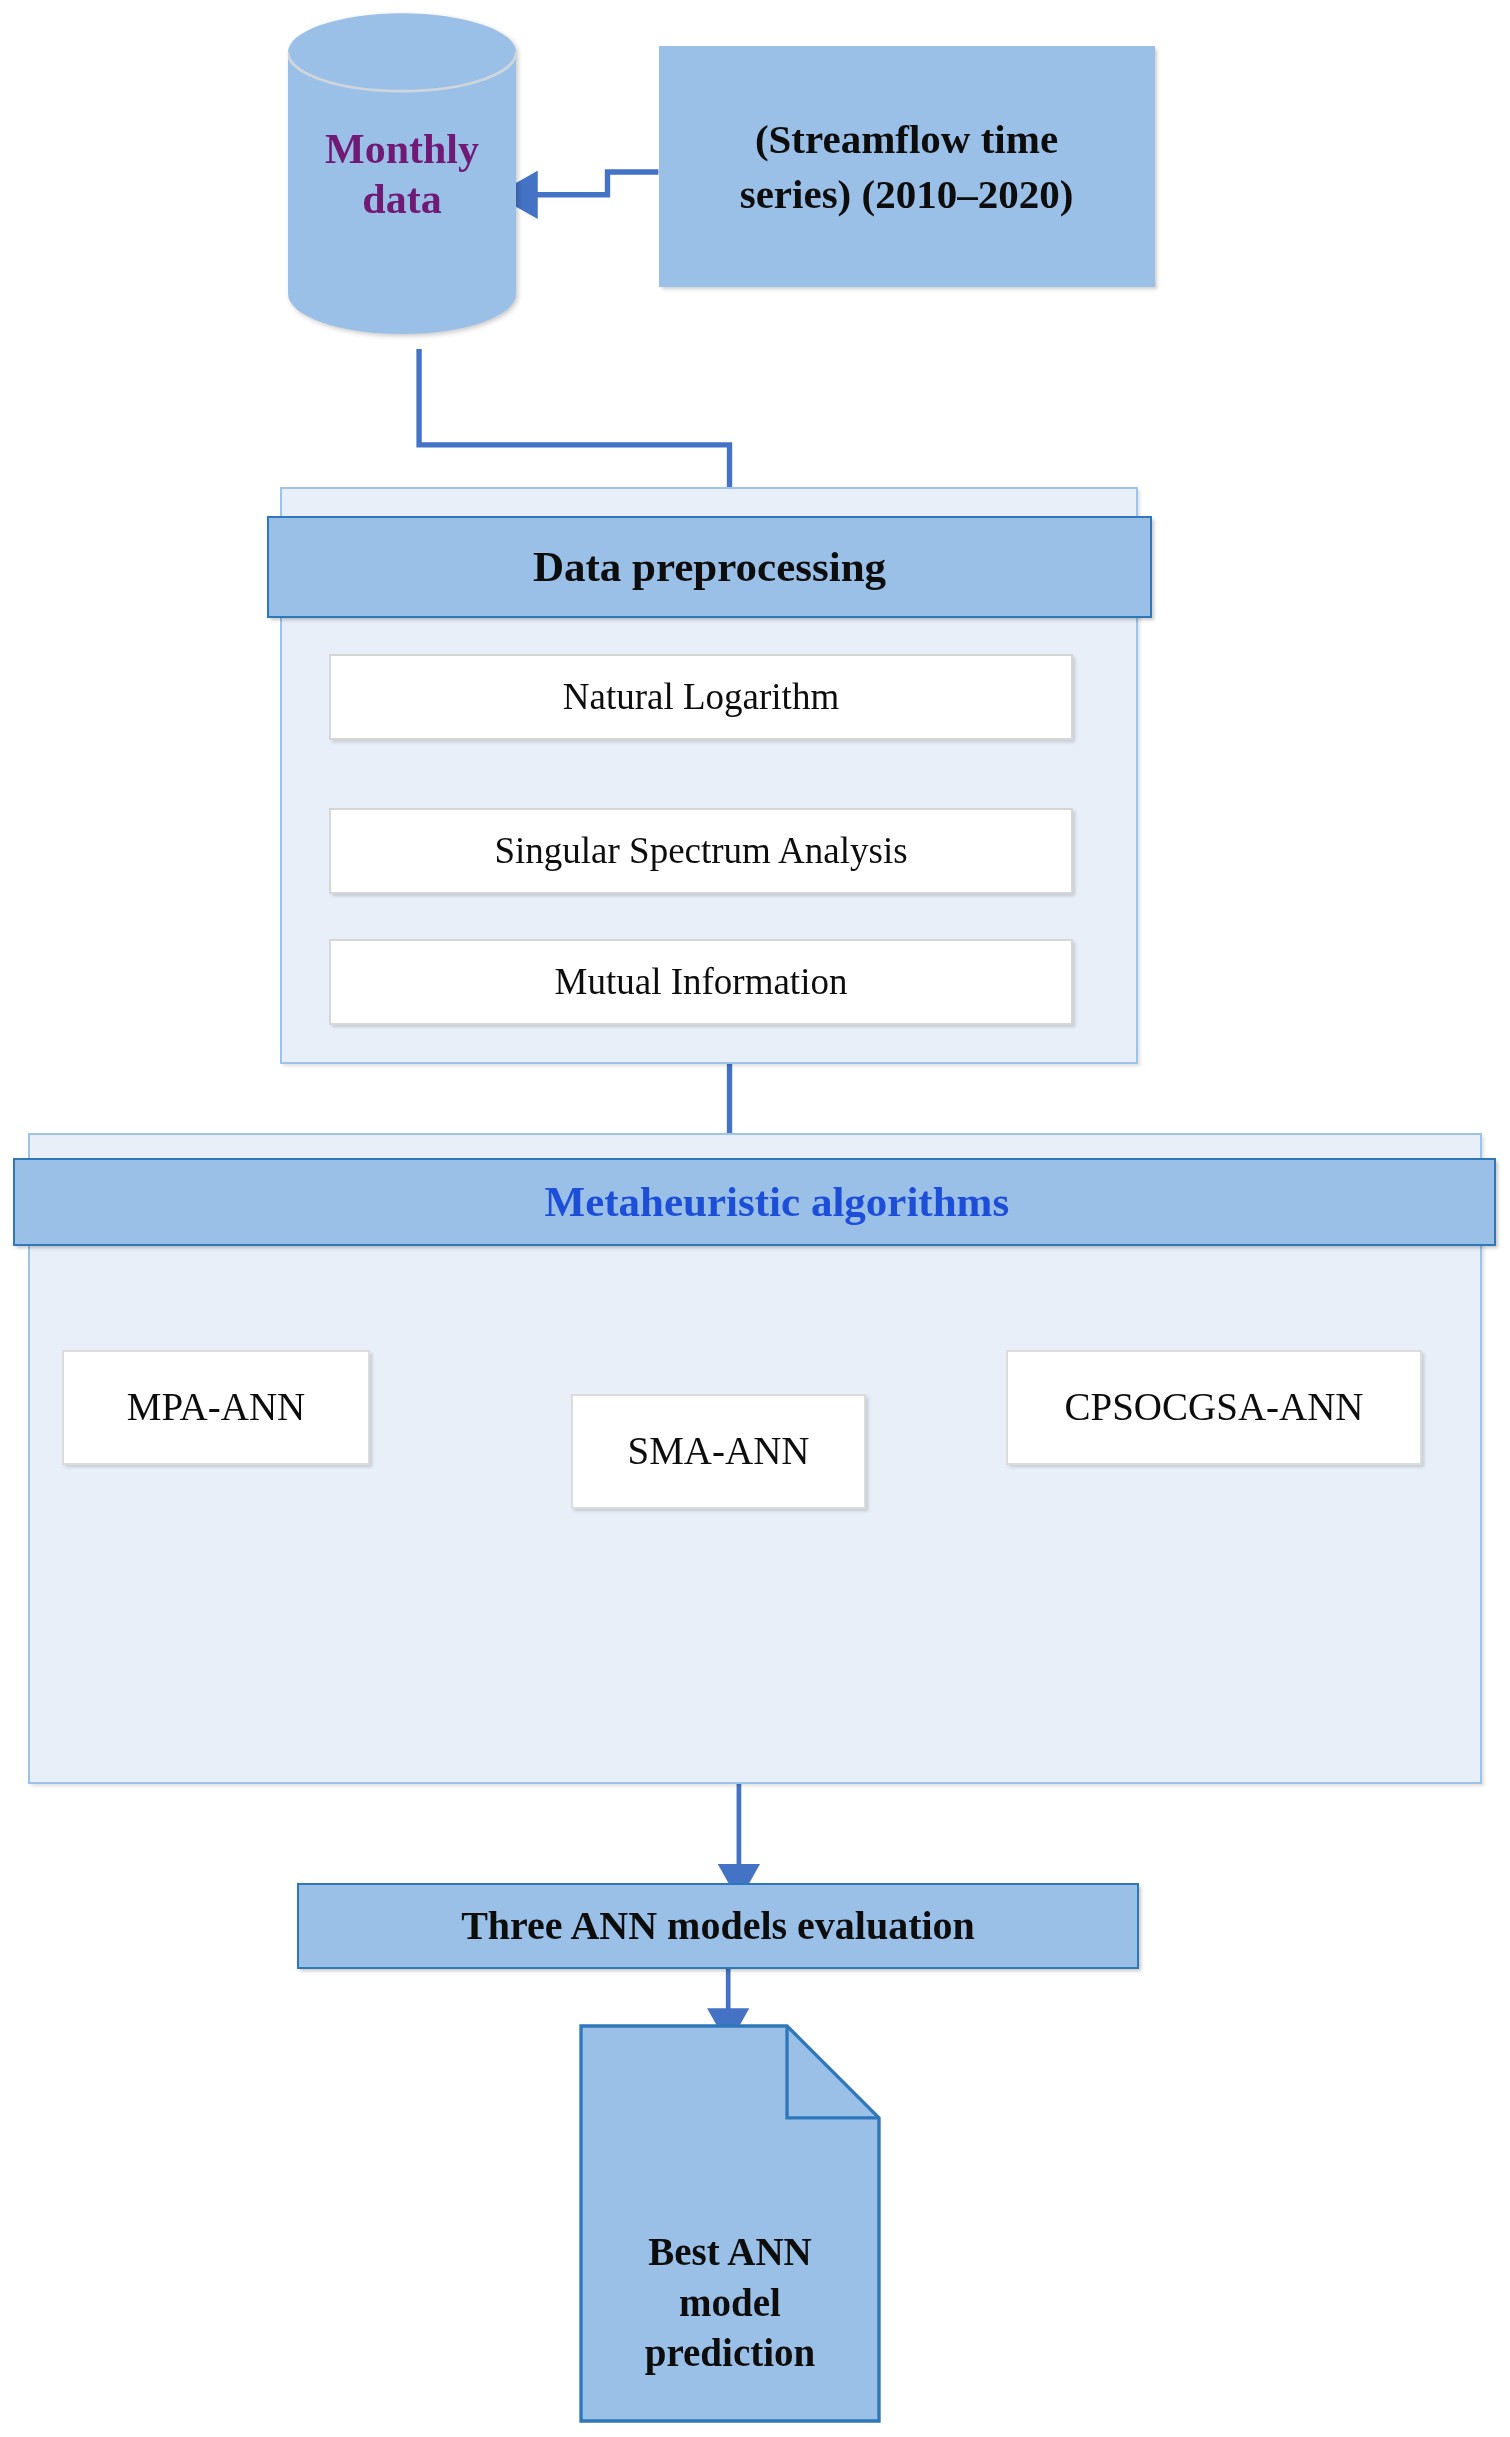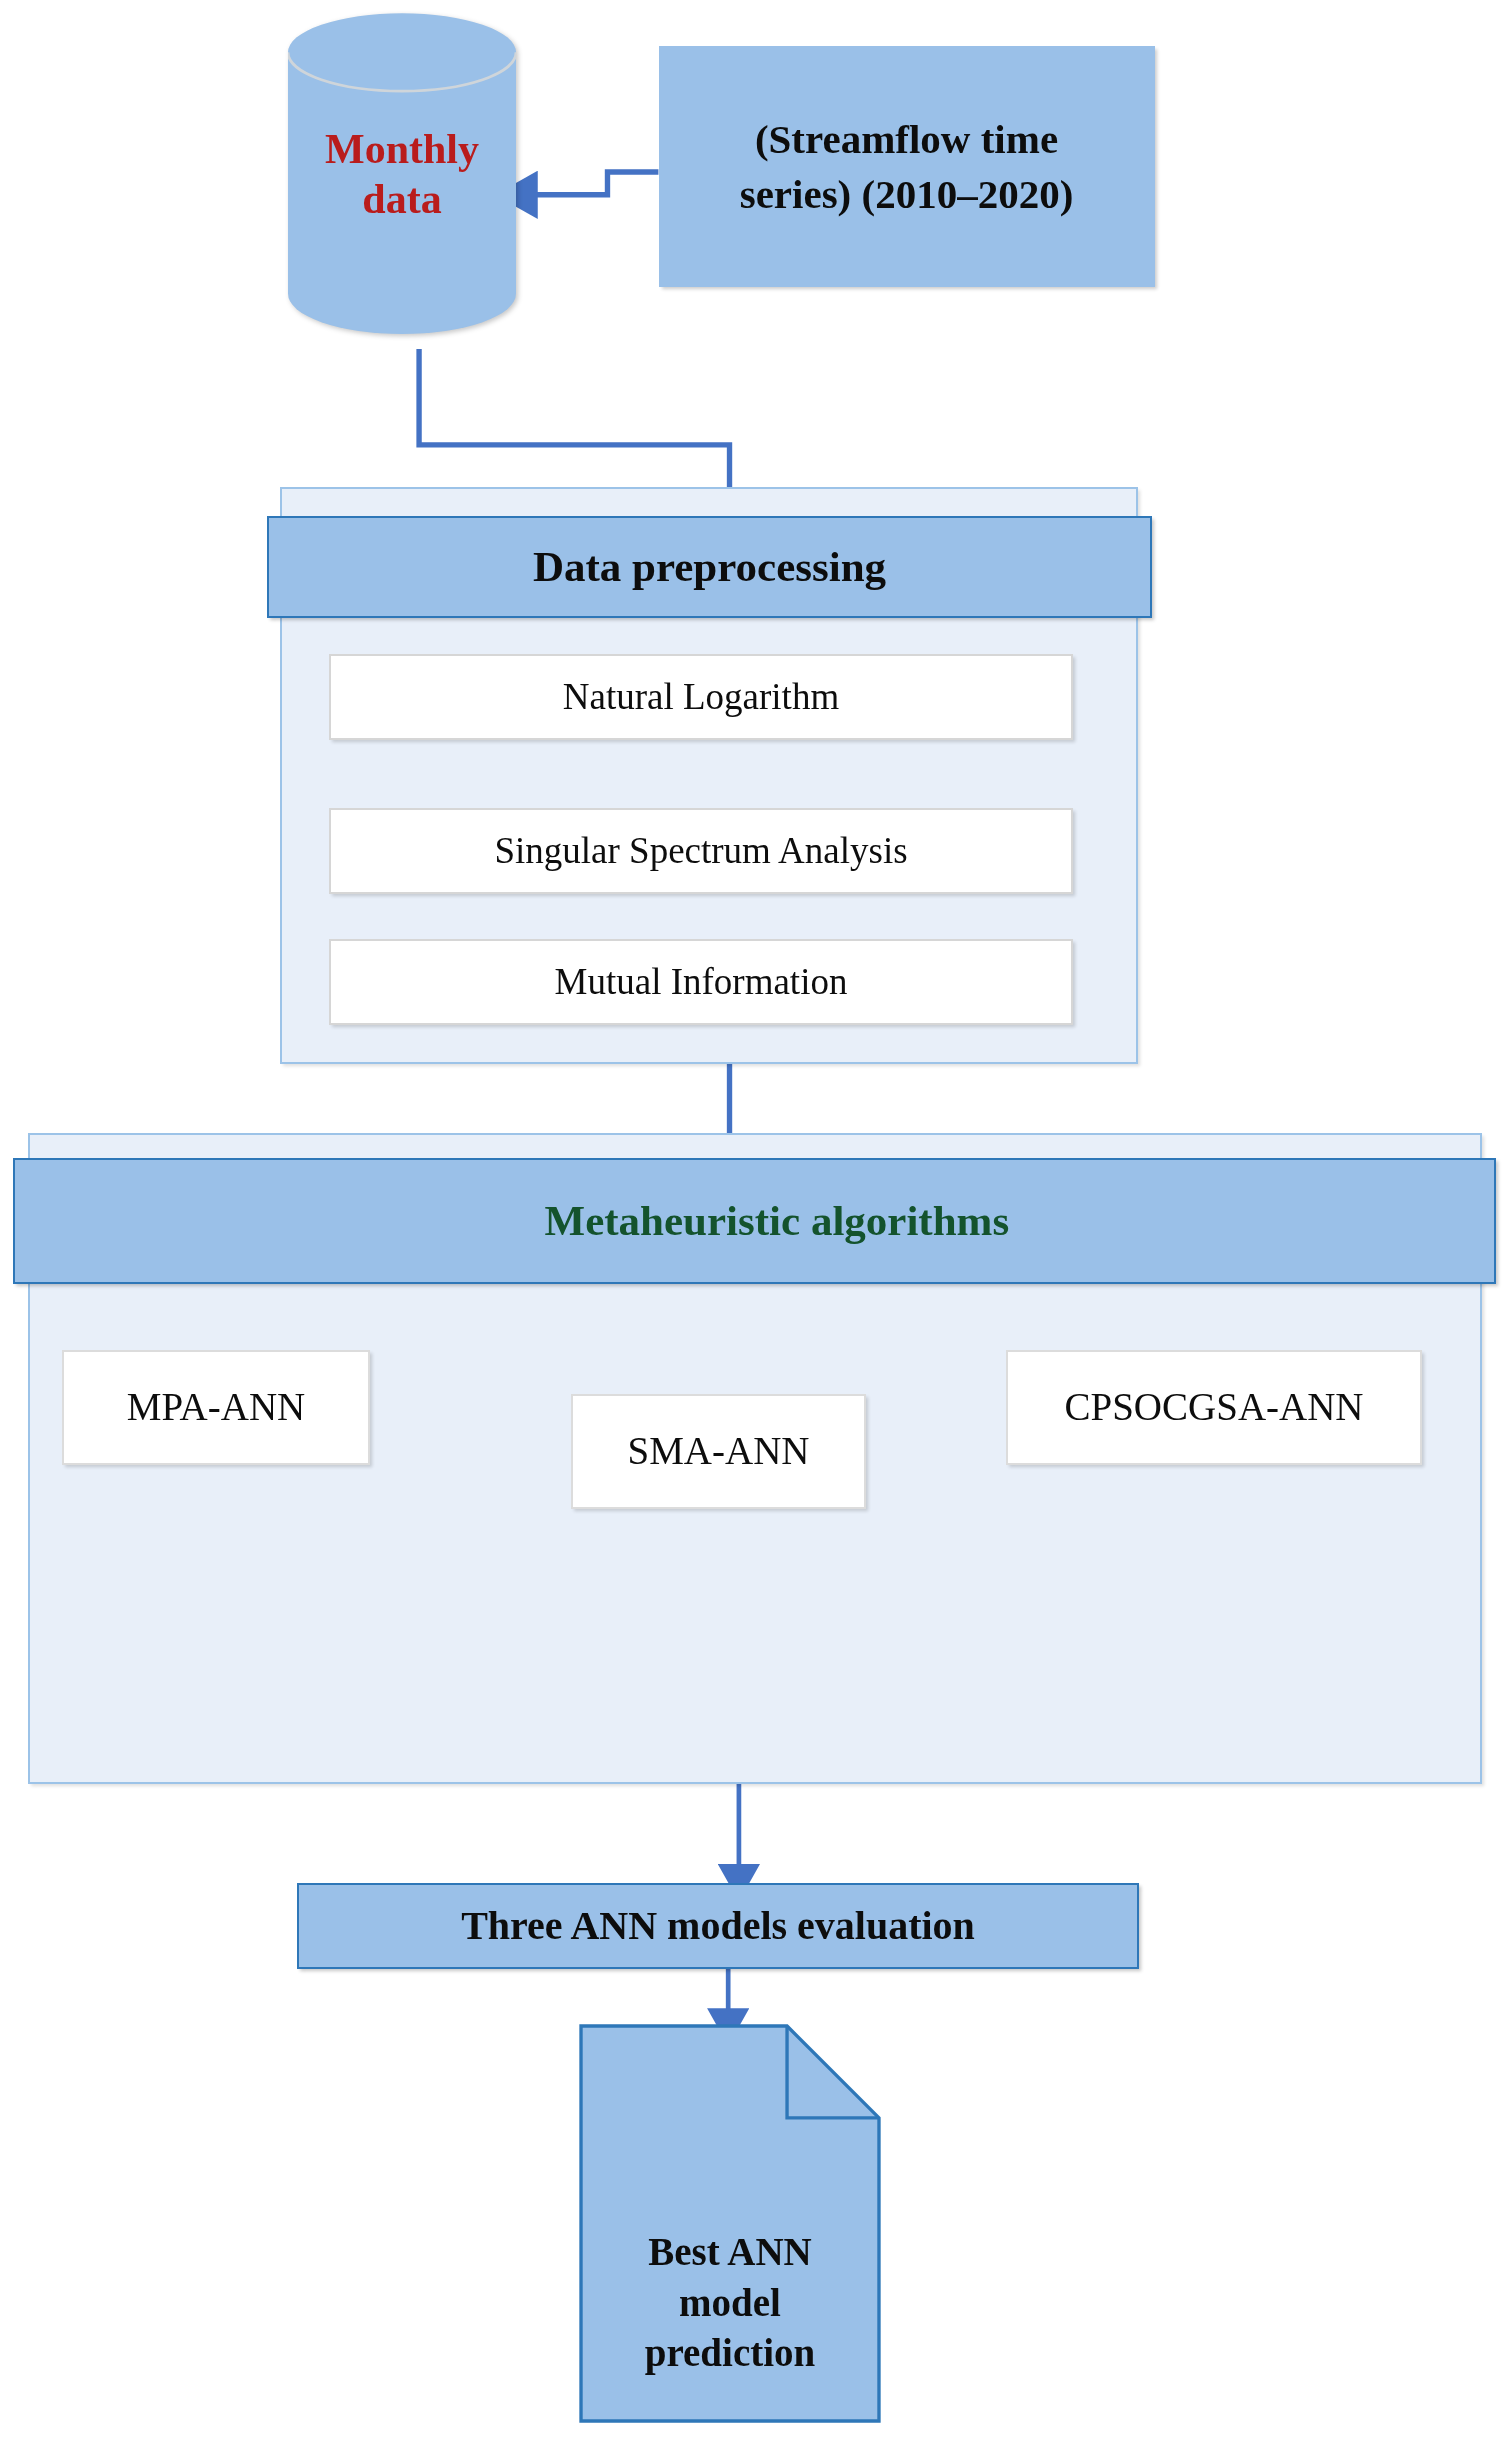--- a/index.html
+++ b/index.html
@@ -28,21 +28,21 @@
 
   
   #cylinder-shape{
     left:288px; top:12px; width:228px; height:322px;
     filter:drop-shadow(2.7px 2.7px 2.7px rgba(0,0,0,0.22));
   }
   #cylinder-shape svg{display:block;width:100%;height:100%;}
 
   #cylinder-label{
     left:288px; top:121px; width:228px; height:107px;
-    font-size:42px; font-weight:bold; color:#b91c1c;
+    font-size:42px; font-weight:bold; color:#701a75;
   }
 
   
   #streamflow-box{
     left:659px; top:46px; width:496px; height:241px;
     background:#9ac0e8;
     box-shadow:3.4px 3.4px 3.4px rgba(0,0,0,0.20);
   }
   #streamflow-label{
     left:672px; top:46px; width:469px; height:241px;
@@ -80,26 +80,26 @@
 
   
   #meta-container{
     left:28px; top:1133px; width:1454px; height:651px;
     background:#e8eff9;
     border:2px solid #9cc3e8;
     box-sizing:border-box;
     box-shadow:2.7px 2.7px 3.4px rgba(0,0,0,0.13);
   }
   #meta-header{
-    left:13.4px; top:1158px; width:1483px; height:126px;
+    left:13.4px; top:1158px; width:1483px; height:88px;
     background:#9ac0e8;
     border:2.7px solid #2e77b8;
     box-sizing:border-box;
     box-shadow:3.4px 3.4px 3.4px rgba(0,0,0,0.22);
-    font-size:43px; font-weight:bold; color:#14532d;padding-left:44px;
+    font-size:43px; font-weight:bold; color:#1d4ed8;padding-left:44px;
   }
 
   .model-box{
     background:#ffffff;
     border:2px solid #dcdcdc;
     box-sizing:border-box;
     box-shadow:3.4px 3.4px 3.4px rgba(0,0,0,0.16);
     font-size:39px; color:#0d0d0d;
     top:1350px; height:115px;
   }

